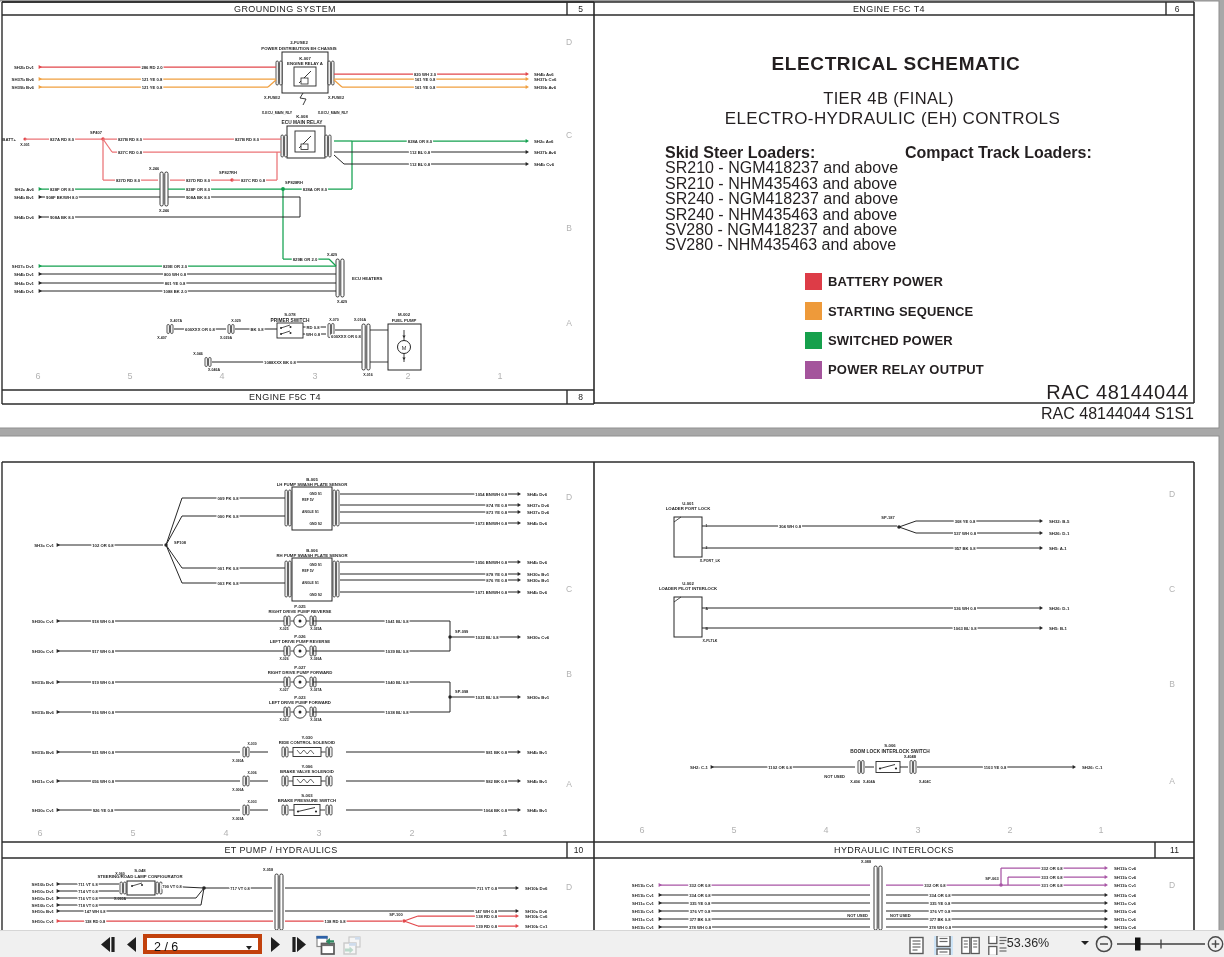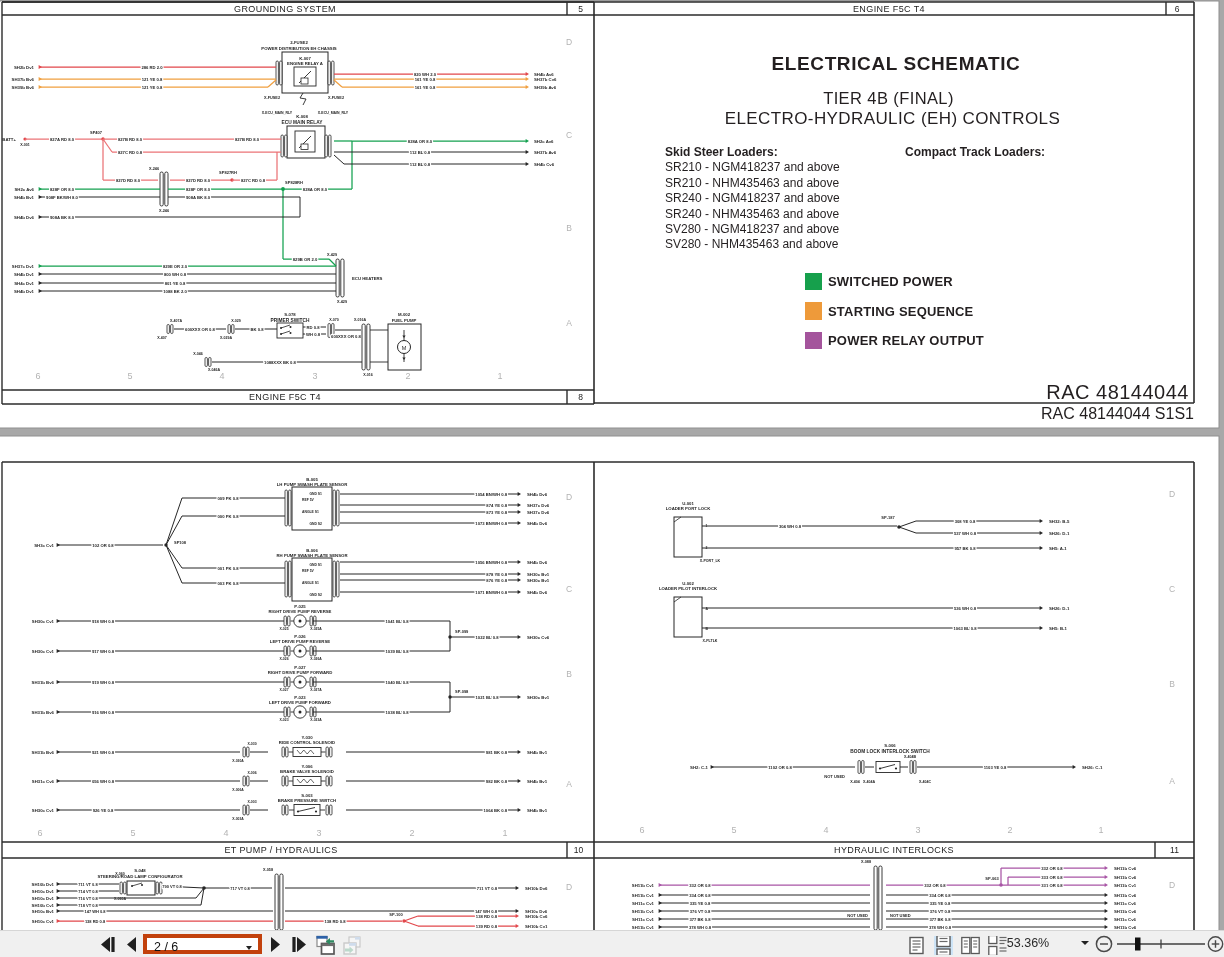--- a/index.html
+++ b/index.html
@@ -7,21 +7,21 @@
               font-family:"Liberation Sans", sans-serif; }
   .viewer { position:absolute; left:0; top:0; width:1224px; height:930px;
             background:#a8a8a8; overflow:hidden; }
   #drawing { position:absolute; left:0; top:0; }
   
   .s6 { position:absolute; color:#231f20; }
   .s6-title    { left:596px; top:53px;  width:600px; text-align:center;
                  font-size:19px; font-weight:bold; letter-spacing:0.6px; }
   .s6-sub1     { left:596px; top:89px;  width:585px; text-align:center; font-size:16.5px; letter-spacing:0.4px; }
   .s6-sub2     { left:596px; top:109px; width:593px; text-align:center; font-size:17px; letter-spacing:0.4px; }
-  .s6-col      { line-height:15.4px; font-size:12px; white-space:nowrap; }
+  .s6-col      { line-height:15.4px; font-size:16px; white-space:nowrap; }
   .s6-col-skid  { left:665px; top:145px; }
   .s6-col-track { left:905px; top:145px; }
   .s6-col .hd  { font-weight:bold; }
   .s6-legend   { left:805px; top:267px; }
   .legend-row  { display:flex; align-items:center; height:29.4px; }
   .legend-sw   { width:17px; height:17.5px; margin-right:6px; flex:none; }
   .legend-tx   { font-size:13px; font-weight:600; letter-spacing:0.2px; white-space:nowrap; }
   .s6-rac      { left:800px; top:381px; width:389px; text-align:right;
                  font-size:20px; letter-spacing:0.5px; }
   .s6-racfoot  { left:808px; top:405px; width:386px; text-align:right; font-size:16px; }
@@ -771,26 +771,30 @@
         <div>SV280 - NGM418237 and above</div>
         <div>SV280 - NHM435463 and above</div>
       </div>
   </div>
   <div class="s6 s6-col s6-col-track">
     <div class="hd">Compact Track Loaders:</div>
   </div>
 
   <div class="s6 s6-legend">
       <div class="legend-row">
-        <span class="legend-sw" style="background: rgb(22, 160, 76);"></span>
-        <span class="legend-tx">SWITCHED POWER</span>
+        <span class="legend-sw" style="background: rgb(221, 60, 71);"></span>
+        <span class="legend-tx">BATTERY POWER</span>
       </div>
       <div class="legend-row">
         <span class="legend-sw" style="background: rgb(238, 154, 58);"></span>
         <span class="legend-tx">STARTING SEQUENCE</span>
+      </div>
+      <div class="legend-row">
+        <span class="legend-sw" style="background: rgb(22, 160, 76);"></span>
+        <span class="legend-tx">SWITCHED POWER</span>
       </div>
       <div class="legend-row">
         <span class="legend-sw" style="background: rgb(164, 84, 156);"></span>
         <span class="legend-tx">POWER RELAY OUTPUT</span>
       </div>
     </div>
 
   <div class="s6 s6-rac">RAC 48144044</div>
   <div class="s6 s6-racfoot">RAC 48144044 S1S1</div>
 </div>

